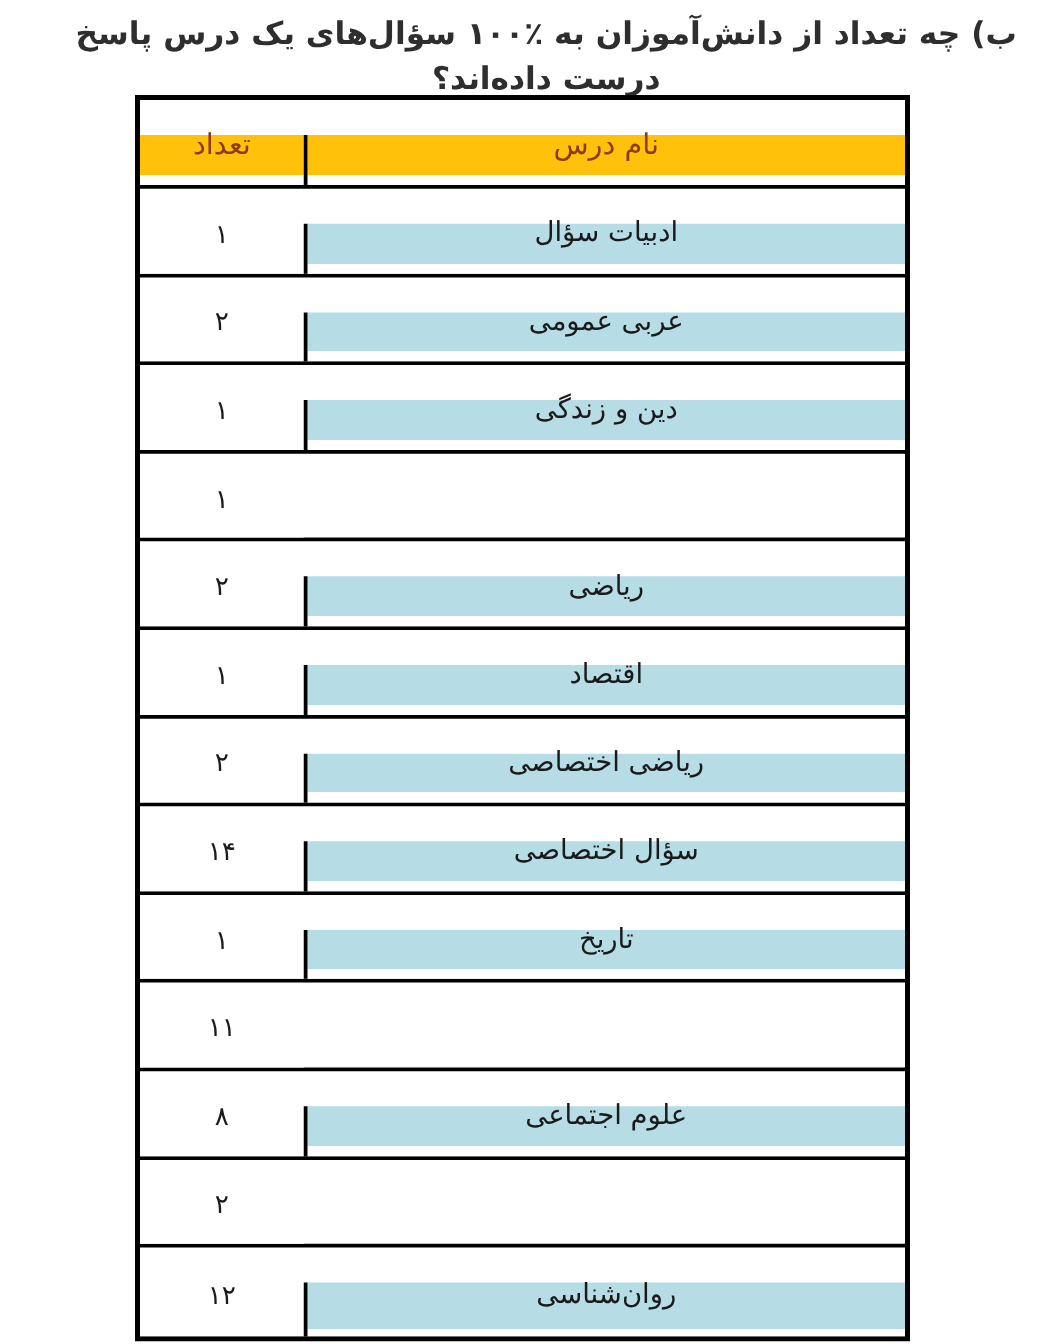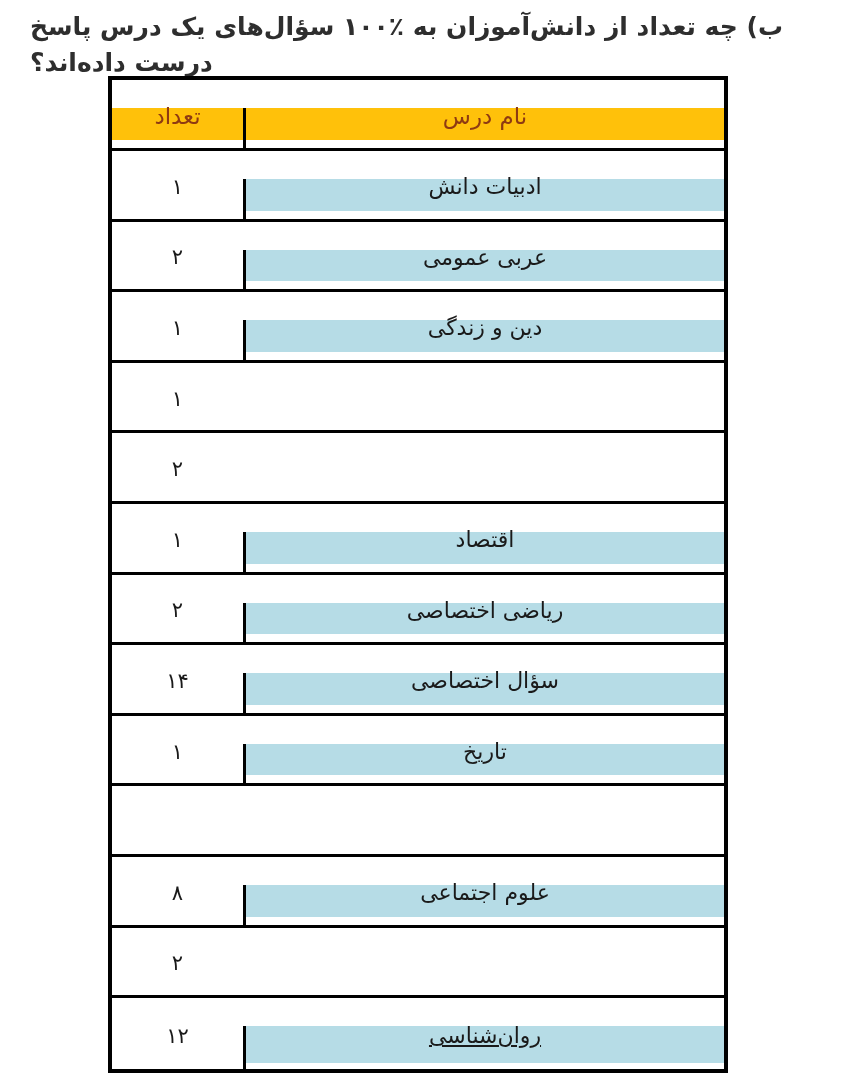--- a/index.html
+++ b/index.html
@@ -6,21 +6,21 @@
   .page {
     position: relative;
     width: 851px;
     height: 1075px;
     background: #ffffff;
     overflow: hidden;
     font-family: "DejaVu Sans", sans-serif;
   }
   .title {
     direction: rtl;
-    text-align: left;
+    text-align: center;
     padding: 9px 7px 0 30px;
     font-size: 25px;
     font-weight: bold;
     color: var(--title-text, #2e2e2e);
     line-height: 1.45;
     letter-spacing: 0;
   }
   .tbl {
     position: absolute;
     left: 108px;
@@ -59,21 +59,20 @@
     flex: 1 1 auto;
     border-left: 3px solid var(--border, #000);
     background: linear-gradient(to bottom,
       var(--name-cell-bg, #B6DCE6) calc(100% - 8px),
       #ffffff calc(100% - 8px));
   }
   .row:last-child .name-cell {
     background: linear-gradient(to bottom,
       var(--name-cell-bg, #B6DCE6) calc(100% - 6px),
       #ffffff calc(100% - 6px));
-    text-decoration: underline;
   }
   .hdr-cell {
     background: linear-gradient(to bottom,
       var(--header-bg, #FFC10A) calc(100% - 8px),
       #ffffff calc(100% - 8px));
     color: var(--header-text, #8E3A12);
     font-size: 23px;
   }
 </style>
 </head>
@@ -83,53 +82,55 @@
   <div class="title">ب) چه تعداد از دانش‌آموزان به ٪۱۰۰ سؤال‌های یک درس پاسخ درست داده‌اند؟</div>
 
   <div class="tbl">
     <div class="row header-row">
       <div class="cell count-cell hdr-cell">تعداد</div>
       <div class="cell name-cell hdr-cell">نام درس</div>
     </div>
     <div id="tbody">
         <div class="row">
           <div class="cell count-cell">۱</div>
-          <div class="cell name-cell">ادبیات دانش</div>
+          <div class="cell name-cell">ادبیات سؤال</div>
         </div>
         <div class="row">
           <div class="cell count-cell">۲</div>
           <div class="cell name-cell">عربی عمومی</div>
         </div>
         <div class="row">
           <div class="cell count-cell">۱</div>
           <div class="cell name-cell">دین و زندگی</div>
         </div>
         <div class="row">
           <div class="cell count-cell">۱</div>
         </div>
         <div class="row">
           <div class="cell count-cell">۲</div>
+          <div class="cell name-cell">ریاضی</div>
         </div>
         <div class="row">
           <div class="cell count-cell">۱</div>
           <div class="cell name-cell">اقتصاد</div>
         </div>
         <div class="row">
           <div class="cell count-cell">۲</div>
           <div class="cell name-cell">ریاضی اختصاصی</div>
         </div>
         <div class="row">
           <div class="cell count-cell">۱۴</div>
           <div class="cell name-cell">سؤال اختصاصی</div>
         </div>
         <div class="row">
           <div class="cell count-cell">۱</div>
           <div class="cell name-cell">تاریخ</div>
         </div>
         <div class="row">
+          <div class="cell count-cell">۱۱</div>
         </div>
         <div class="row">
           <div class="cell count-cell">۸</div>
           <div class="cell name-cell">علوم اجتماعی</div>
         </div>
         <div class="row">
           <div class="cell count-cell">۲</div>
         </div>
         <div class="row" style="border-bottom: none; height: 71px;">
           <div class="cell count-cell">۱۲</div>

